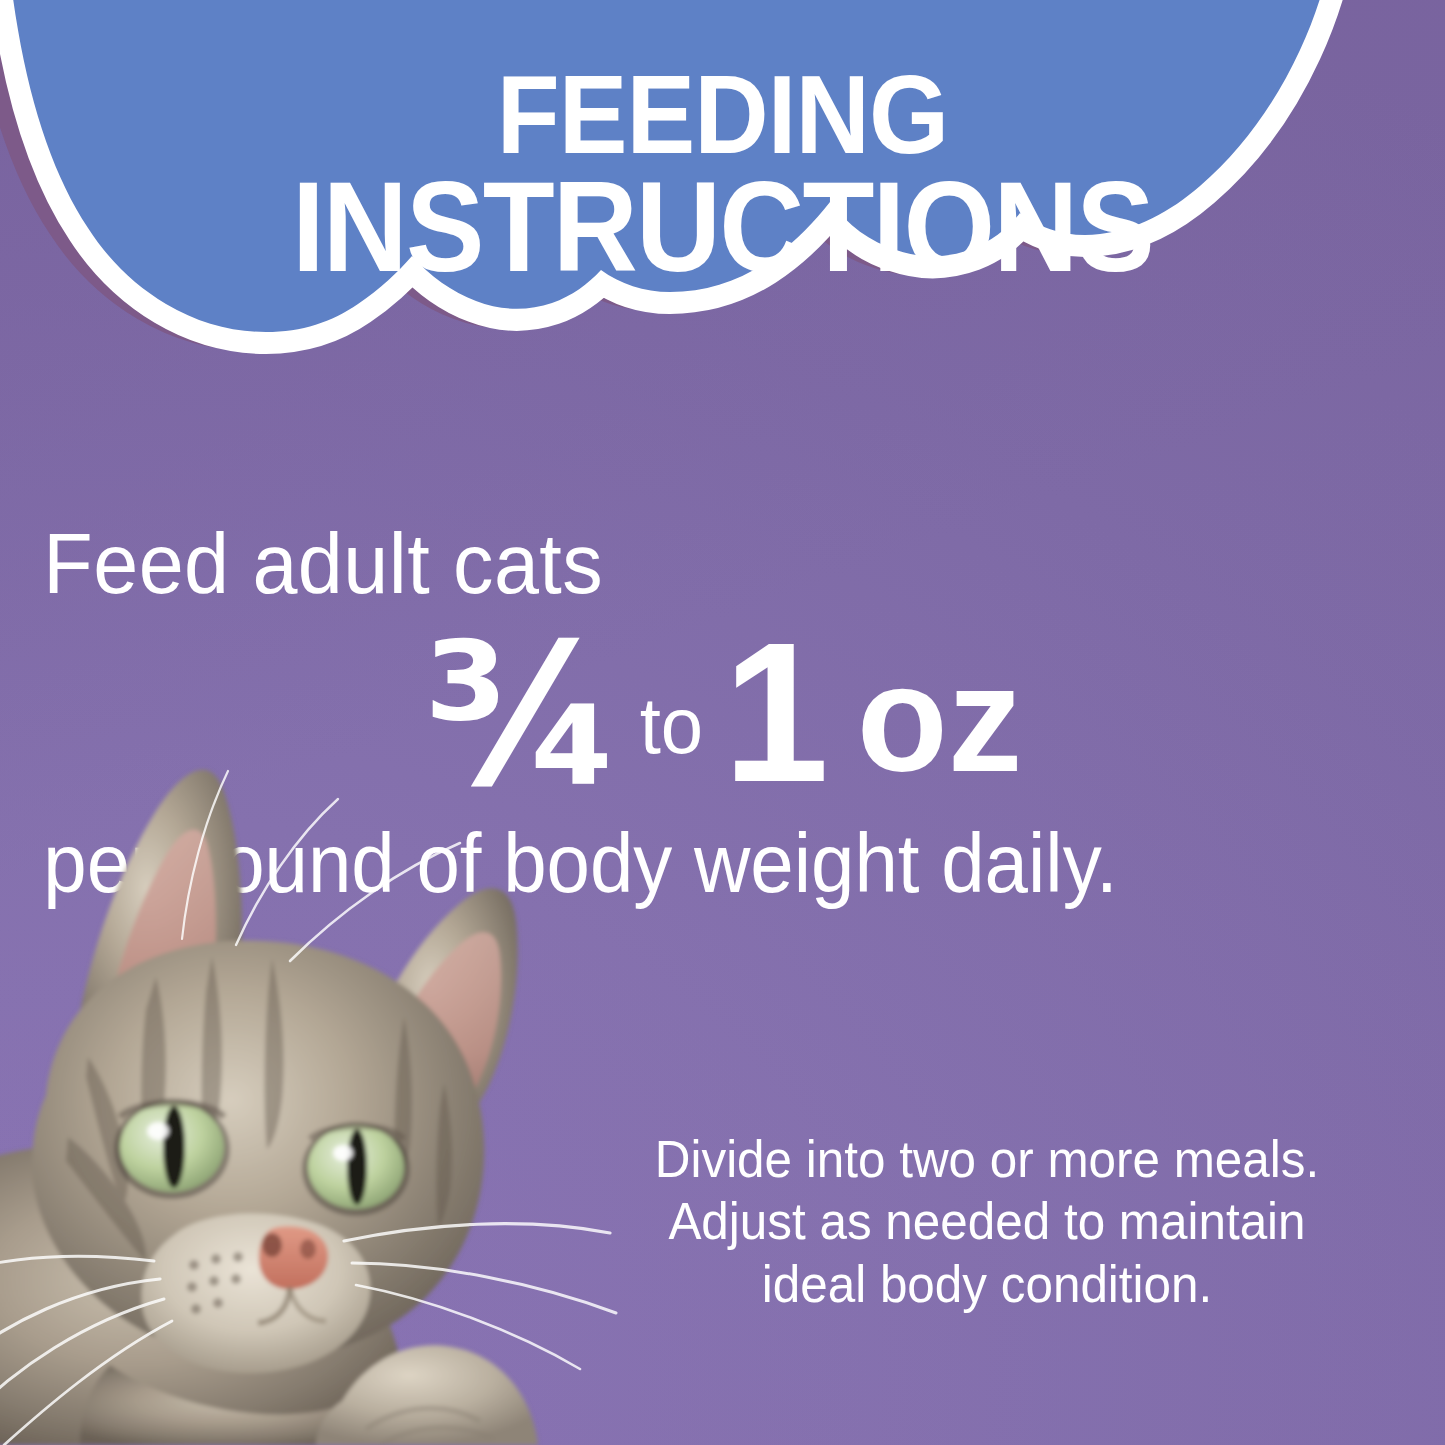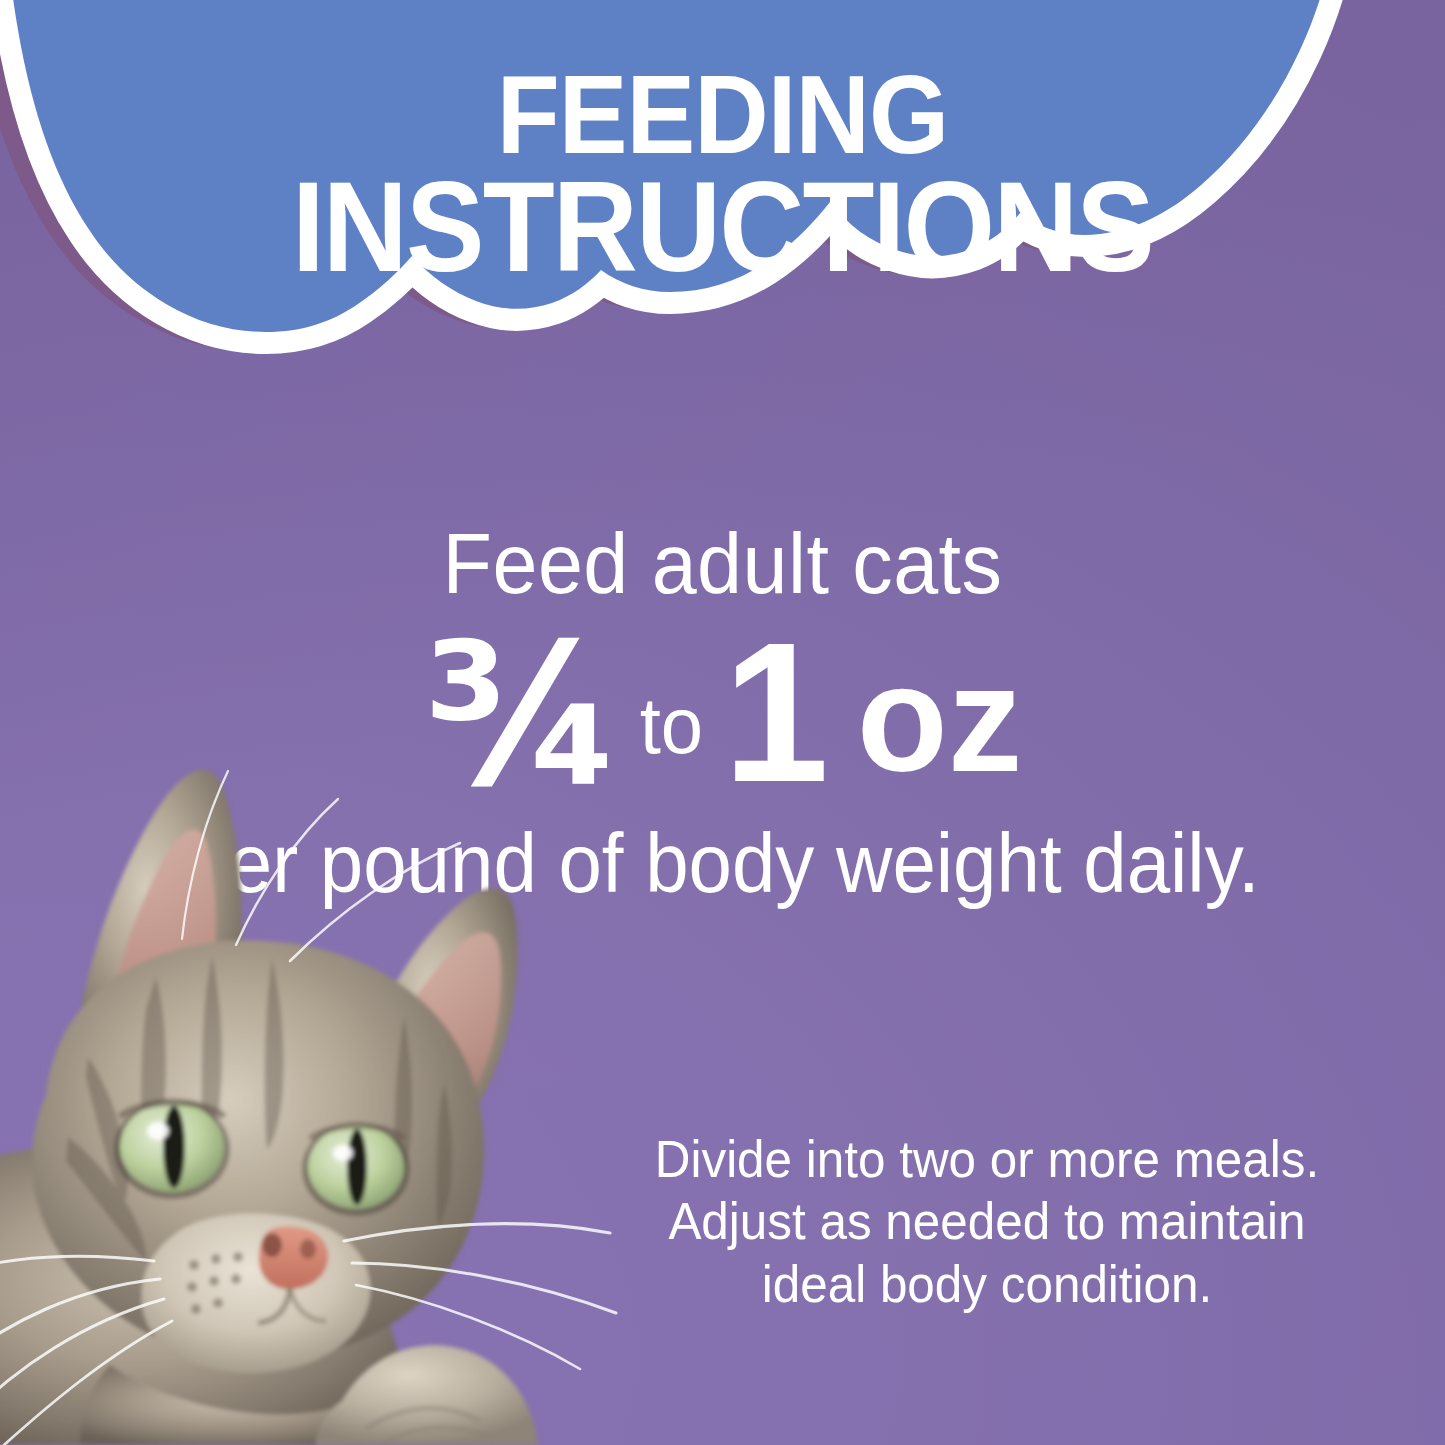--- a/index.html
+++ b/index.html
@@ -71,21 +71,21 @@
     pointer-events: none;
   }
   #cat-photo svg { display: block; width: 100%; height: 100%; }
 
   
   #main-copy {
     position: absolute;
     left: 0;
     top: 520px;
     width: 1445px;
-    text-align: center;
+    text-align: left;
     color: #ffffff;
     user-select: none;
   }
   .lead-line {
     font-family: "Liberation Sans Narrow", "Liberation Sans", sans-serif;
     font-size: 86px;
     font-weight: 400;
     line-height: 1.0;
     transform: scaleX(0.94);
     letter-spacing: 0.5px;

